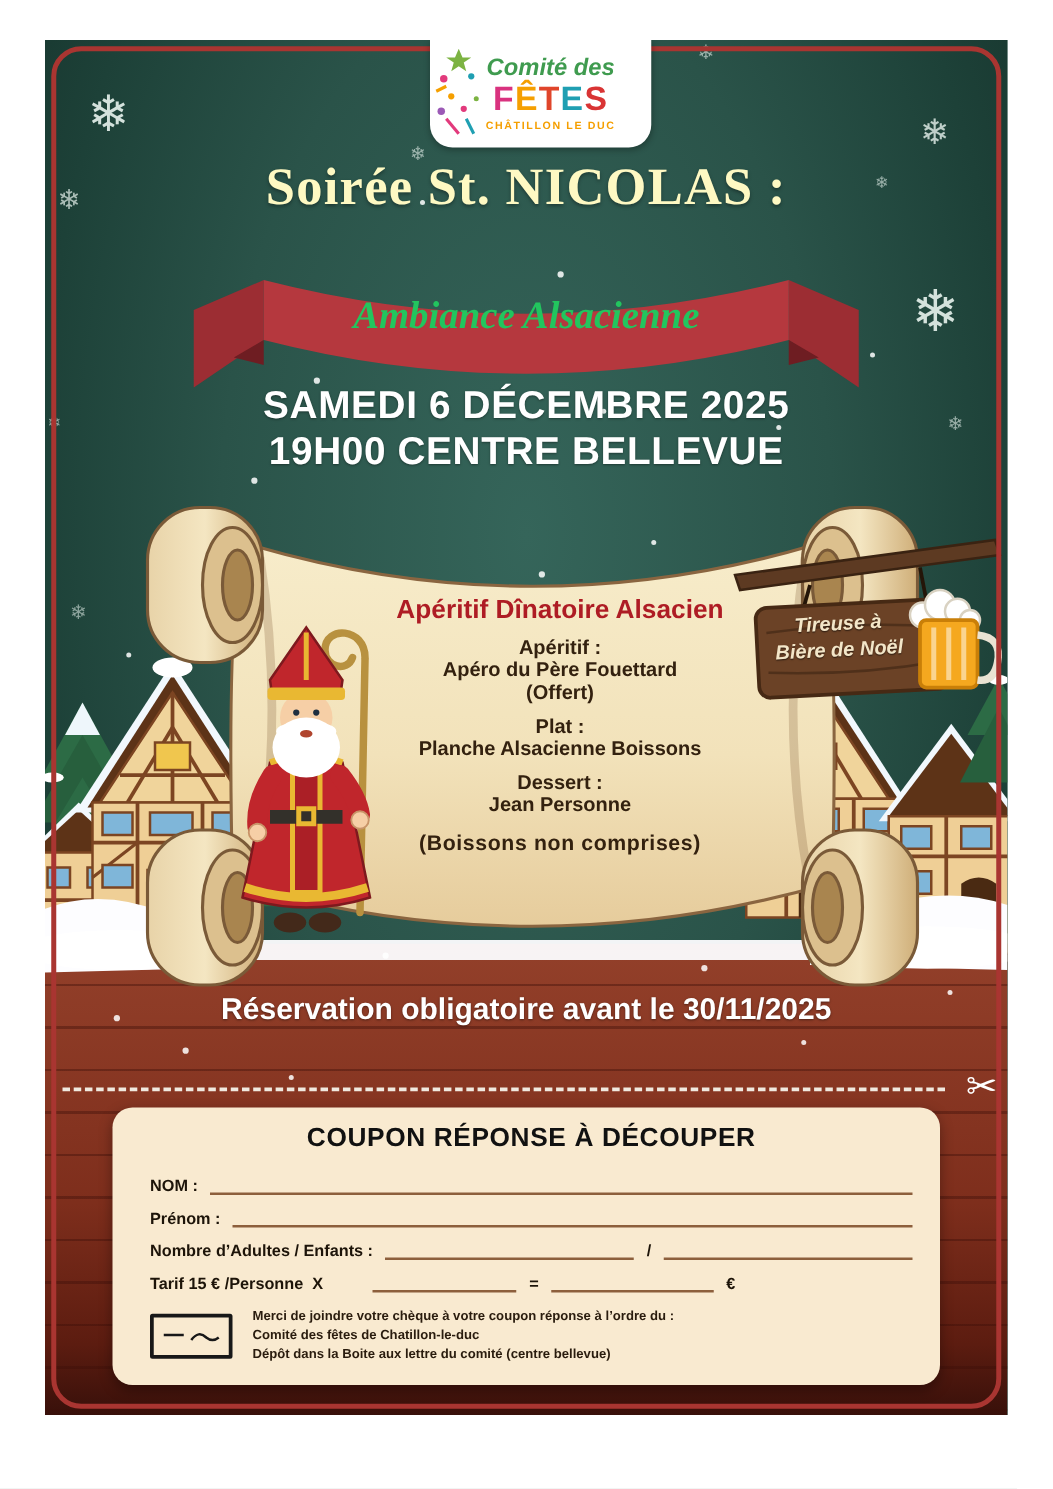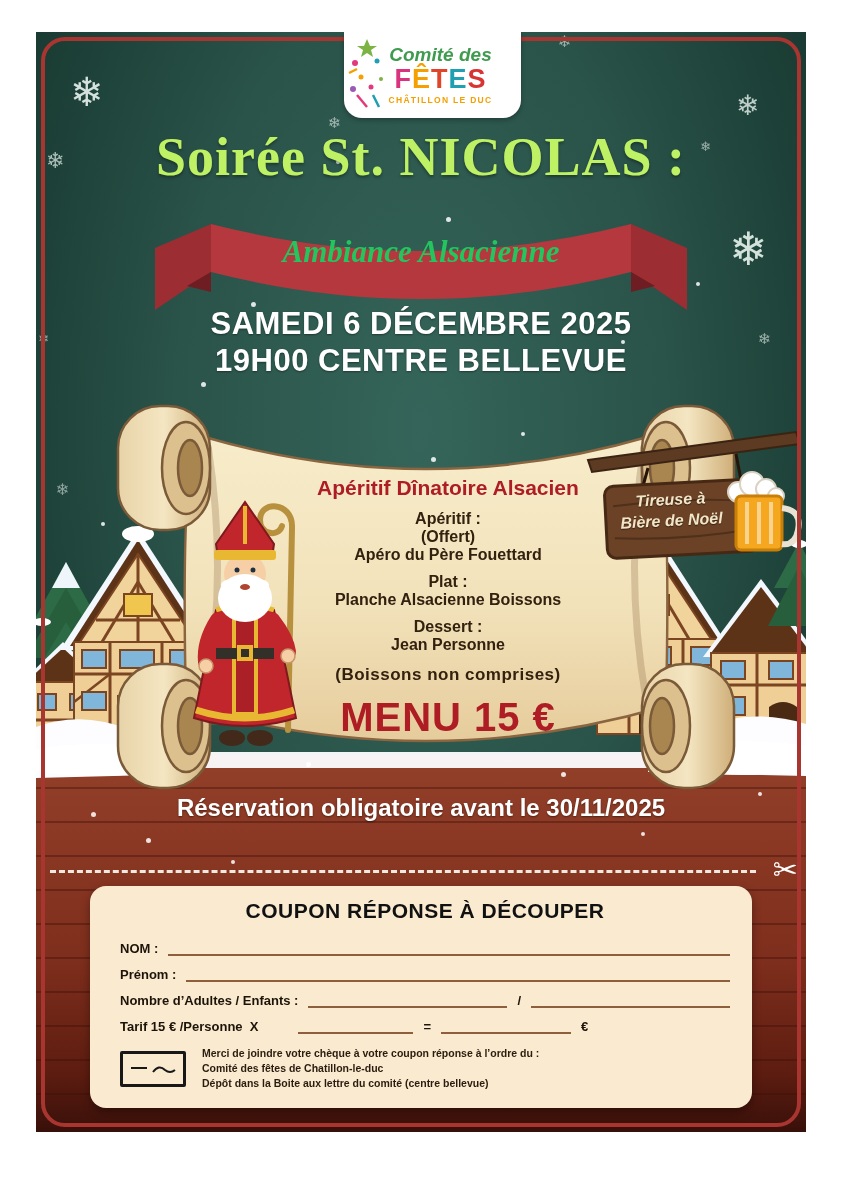--- a/index.html
+++ b/index.html
@@ -22,21 +22,21 @@
     border-radius:0 0 18px 18px; z-index:50; display:flex; flex-direction:column; align-items:center;
     justify-content:center; padding-left:16px; box-shadow:0 2px 5px rgba(0,0,0,.3); }
   .confetti { position:absolute; left:3px; top:5px; width:42px; height:76px; }
   .logo-top { font-size:19px; font-weight:bold; font-style:italic; color:#3f9b4f; line-height:1.05; }
   .logo-name { font-size:27px; font-weight:900; letter-spacing:1px; line-height:1.05; }
   .logo-name .l0{color:#d9327f;} .logo-name .l1{color:#f59f00;} .logo-name .l2{color:#e0452b;}
   .logo-name .l3{color:#1f9fb2;} .logo-name .l4{color:#d93434;}
   .logo-sub { font-size:8.5px; font-weight:bold; color:#f59f00; letter-spacing:1.3px; margin-top:2px; }
 
   .title { position:absolute; top:94px; left:0; width:100%; text-align:center; z-index:6;
-    font-family:"Liberation Serif",serif; font-weight:bold; font-size:54px; color:#bef264;
+    font-family:"Liberation Serif",serif; font-weight:bold; font-size:42px; color:#fef9c3;
     letter-spacing:1px; text-shadow:0 2px 3px rgba(0,0,0,.35); }
 
   .ribbon { position:absolute; left:115px; top:182px; width:540px; height:104px; z-index:6; }
   .ribbon svg { position:absolute; inset:0; }
   .ribbon-text { position:absolute; left:0; top:20px; width:100%; text-align:center;
     font-family:"Liberation Serif",serif; font-style:italic; font-weight:bold; font-size:31px; color:#22c55e; }
 
   .dateblock { position:absolute; top:274px; width:100%; text-align:center; color:#fff; font-weight:bold;
     z-index:6; text-shadow:0 1px 2px rgba(0,0,0,.4); line-height:1.18; }
   .date1, .date2 { font-size:31px; letter-spacing:.5px; }
@@ -333,28 +333,27 @@
     </svg>
     <div class="beertext">
       <div>Tireuse à</div>
       <div>Bière de Noël</div>
     </div>
   </div>
 
   <div class="menu">
     <div class="menu-heading">Apéritif Dînatoire Alsacien</div>
     <div class="menu-label">Apéritif :</div>
+    <div class="menu-line">Apéro du Père Fouettard</div>
     <div class="menu-line">(Offert)</div>
-    <div class="menu-line">Apéro du Père Fouettard</div>
     <div class="menu-label">Plat :</div>
     <div class="menu-line">Planche Alsacienne Boissons</div>
     <div class="menu-label">Dessert :</div>
     <div class="menu-line">Jean Personne</div>
     <div class="menu-note">(Boissons non comprises)</div>
-    <div class="menu-price">MENU 15 €</div>
   </div>
 
   <div class="reservation">
     <div class="res1">Réservation obligatoire avant le 30/11/2025</div>
   </div>
 
   <div class="cutline"></div>
   <span class="scissors">✂</span>
 
   <div class="coupon">

